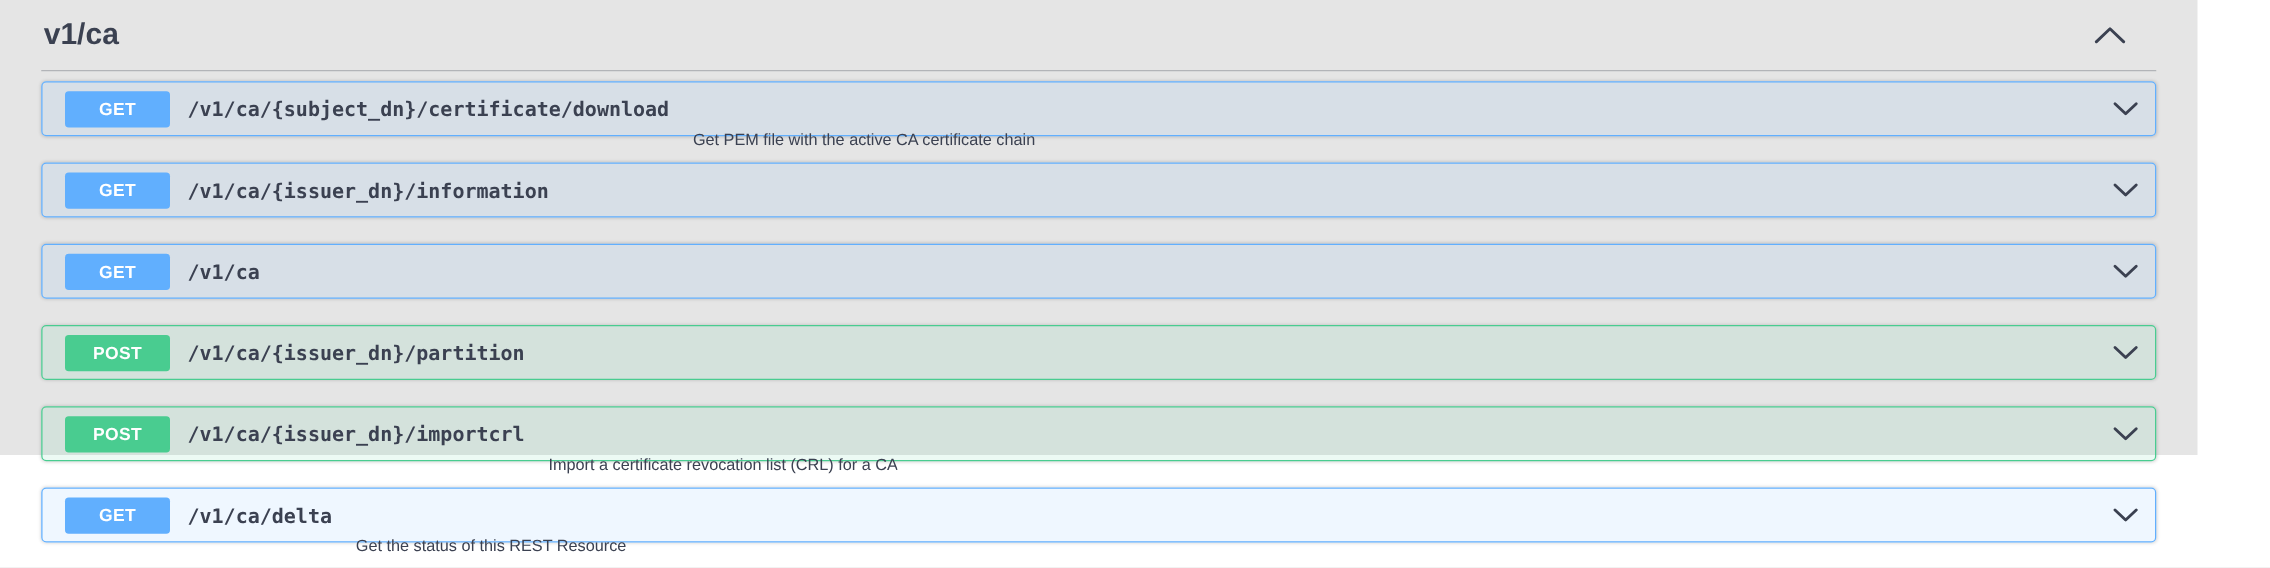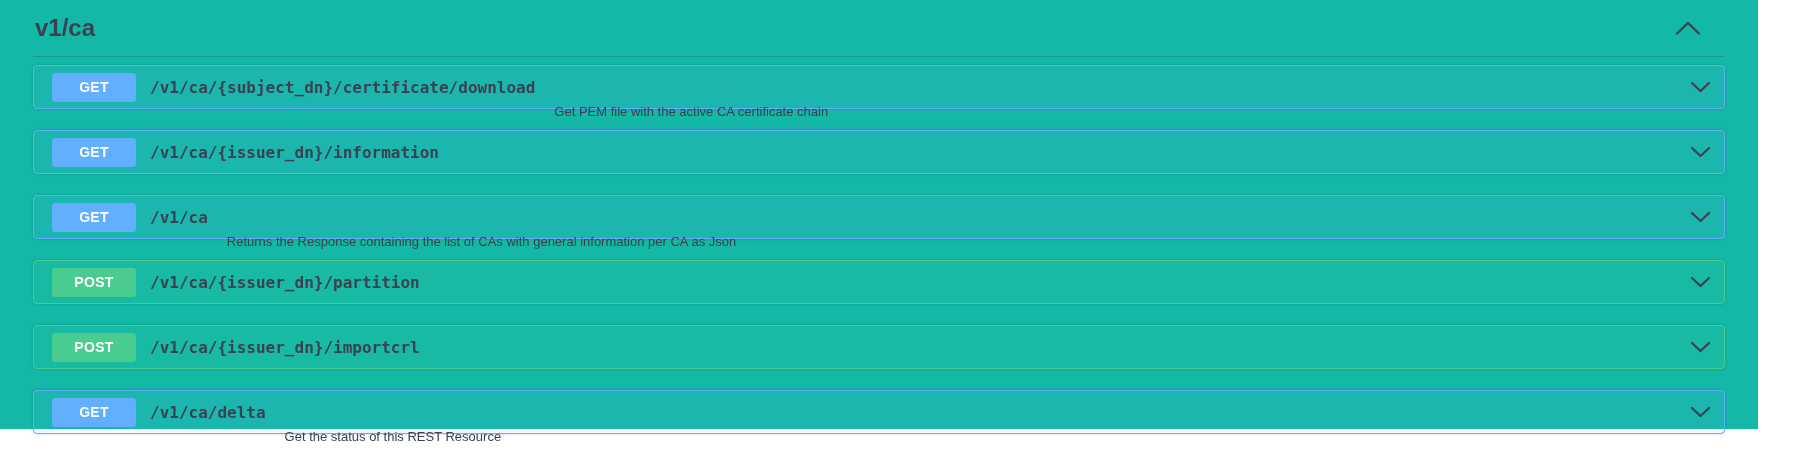--- a/index.html
+++ b/index.html
@@ -9,22 +9,22 @@
     height: 454px;
     background: #ffffff;
     font-family: "Liberation Sans", sans-serif;
     overflow: hidden;
     position: relative;
   }
   .swagger-wrap {
     position: absolute;
     left: 0; top: 0;
     width: 1758px;
-    height: 429px;
-    background: #14b8a6;
+    height: 364px;
+    background: #e5e5e5;
   }
   .inner {
     padding: 0 33px;
   }
   .tag-header {
     display: flex;
     align-items: center;
     justify-content: space-between;
     padding: 9px 0 9px 2px;
     border-bottom: 1px solid rgba(59,65,81,.3);
@@ -143,21 +143,20 @@
             <svg width="21" height="12" viewBox="0 0 21 12">
               <polyline points="2,2 10.5,10 19,2" fill="none" stroke="#3b4151" stroke-width="2.3" stroke-linecap="round" stroke-linejoin="round"></polyline>
             </svg>
           </span>
         </button>
       </div>
 
       <div class="opblock opblock-get">
         <span class="method-badge badge-get">GET</span>
         <span class="op-path">/v1/ca</span>
-        <span class="op-desc">Returns the Response containing the list of CAs with general information per CA as Json</span>
         <button class="expand-btn">
           <span>
             <svg width="21" height="12" viewBox="0 0 21 12">
               <polyline points="2,2 10.5,10 19,2" fill="none" stroke="#3b4151" stroke-width="2.3" stroke-linecap="round" stroke-linejoin="round"></polyline>
             </svg>
           </span>
         </button>
       </div>
 
       <div class="opblock opblock-post">
@@ -168,20 +167,21 @@
             <svg width="21" height="12" viewBox="0 0 21 12">
               <polyline points="2,2 10.5,10 19,2" fill="none" stroke="#3b4151" stroke-width="2.3" stroke-linecap="round" stroke-linejoin="round"></polyline>
             </svg>
           </span>
         </button>
       </div>
 
       <div class="opblock opblock-post">
         <span class="method-badge badge-post">POST</span>
         <span class="op-path">/v1/ca/{issuer_dn}/importcrl</span>
+        <span class="op-desc">Import a certificate revocation list (CRL) for a CA</span>
         <button class="expand-btn">
           <span>
             <svg width="21" height="12" viewBox="0 0 21 12">
               <polyline points="2,2 10.5,10 19,2" fill="none" stroke="#3b4151" stroke-width="2.3" stroke-linecap="round" stroke-linejoin="round"></polyline>
             </svg>
           </span>
         </button>
       </div>
 
       <div class="opblock opblock-get">

